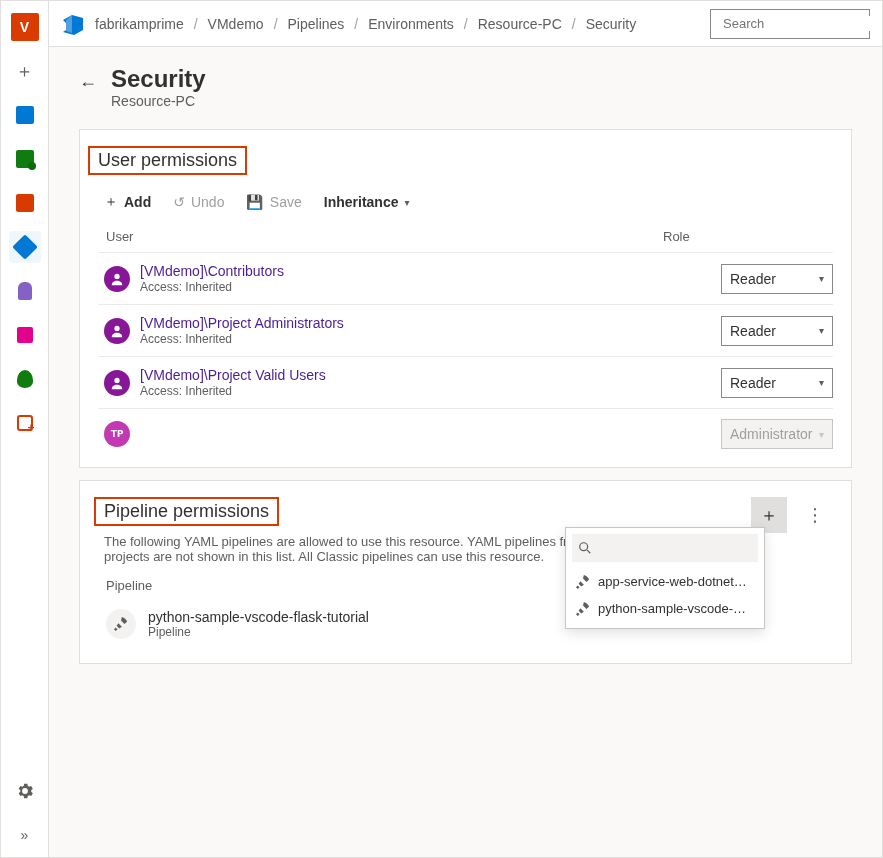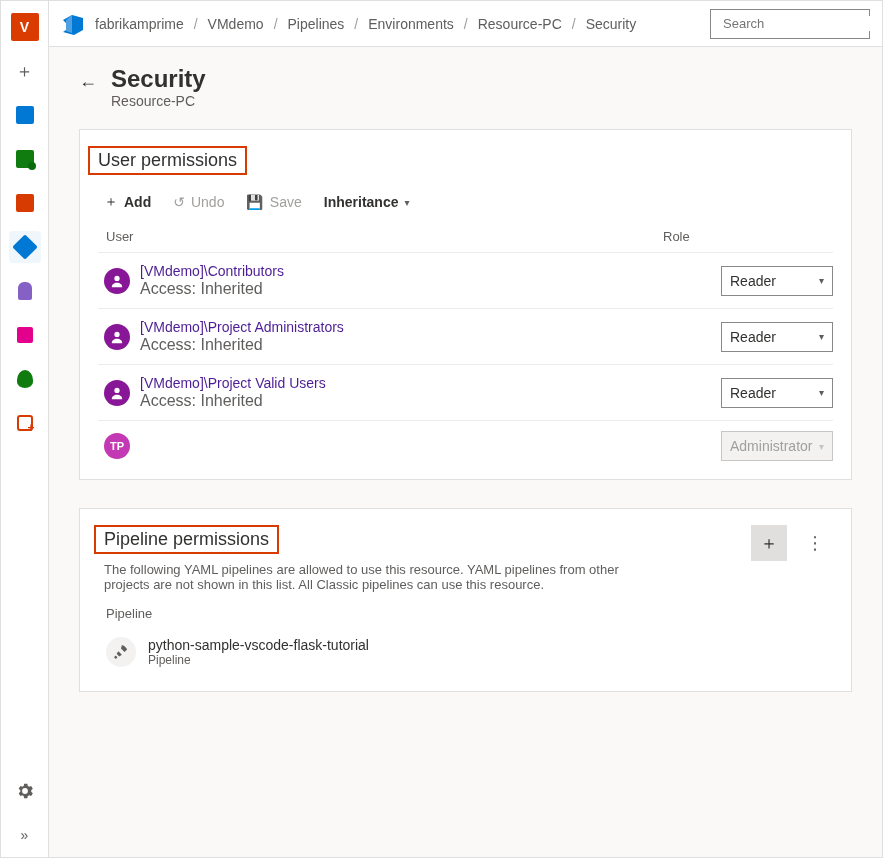--- a/index.html
+++ b/index.html
@@ -85,21 +85,21 @@
   }
   .pagetitle {
     font-size:24px; font-weight:600;
   }
   .pagesub { color:#605e5c; font-size:14px; }
 
   
   .card {
     background:#fff;
     border:1px solid #e1dfdd;
-    margin-bottom:28px;
+    margin-bottom:12px;
     padding: 16px 18px 0 18px;
     position: relative;
   }
   .card-title {
     font-size:18px; font-weight:500;
     display:inline-block;
   }
   .highlight-box {
     border:2px solid #d83b01;
     padding: 2px 8px;
@@ -133,26 +133,27 @@
     display:flex; align-items:center;
     padding: 10px 0 10px 6px;
     border-bottom:1px solid #edebe9;
   }
   .trow:last-child { border-bottom:none; padding-bottom:18px; }
   .idicon {
     width:26px; height:26px; border-radius:50%;
     display:flex;align-items:center;justify-content:center;
     margin-right:10px;
     flex-shrink:0;
+    font-family:Liberation Mono, monospace;
   }
   .idicon.group { background:#881798; color:#fff; }
   .idicon.user  { background:#c239b3; color:#fff; font-size:11px; font-weight:600; }
   .idtext { flex:1; }
   .idname { font-size:14px; color:#4c1d95; }
-  .idsub  { font-size:16px; color:#605e5c; margin-top:1px; }
+  .idsub  { font-size:12px; color:#605e5c; margin-top:1px; }
   .role-select {
     width:112px; height:30px;
     border:1px solid #8a8886;
     background:#fff;
     display:flex; align-items:center; justify-content:space-between;
     padding:0 8px;
     cursor:pointer;
   }
   .role-select.disabled {
     background:#f3f2f1; color:#a19f9d; border-color:#c8c6c4;
@@ -433,20 +434,40 @@
           <div class="card2-actions">
             <div class="iconbtn primary">
               <span style="font-size:18px;">＋</span>
             </div>
             <div class="iconbtn">
               <span style="font-size:18px;color:#605e5c;">⋮</span>
             </div>
           </div>
         </div>
 
+        <div class="dropdown">
+          <div class="search">
+            <svg width="14" height="14" viewBox="0 0 16 16">
+              <circle cx="6.5" cy="6.5" r="4.5" fill="none" stroke="#605e5c" stroke-width="1.4"></circle>
+              <line x1="10.5" y1="10.5" x2="14" y2="14" stroke="#605e5c" stroke-width="1.4"></line>
+            </svg>
+          </div>
+          <div class="opt">
+            <svg width="14" height="14" viewBox="0 0 16 16">
+              <path fill="#605e5c" d="M9 0c4 1 6 5 6 5l-3 3-4-4 1-4zm-4 7 4 4-3 2-3-3 2-3zM2 12l2 2-2 2-2-2 2-2z"></path>
+            </svg>
+            <span>app-service-web-dotnet…</span>
+          </div>
+          <div class="opt">
+            <svg width="14" height="14" viewBox="0 0 16 16">
+              <path fill="#605e5c" d="M9 0c4 1 6 5 6 5l-3 3-4-4 1-4zm-4 7 4 4-3 2-3-3 2-3zM2 12l2 2-2 2-2-2 2-2z"></path>
+            </svg>
+            <span>python-sample-vscode-…</span>
+          </div>
+        </div>
 
         <div class="pipe-caption">Pipeline</div>
 
         <div class="pipe-row">
           <div class="pipe-chip">
             <svg width="14" height="14" viewBox="0 0 16 16">
               <path fill="#605e5c" d="M9 0c4 1 6 5 6 5l-3 3-4-4 1-4zm-4 7 4 4-3 2-3-3 2-3zM2 12l2 2-2 2-2-2 2-2z"></path>
             </svg>
           </div>
           <div>

